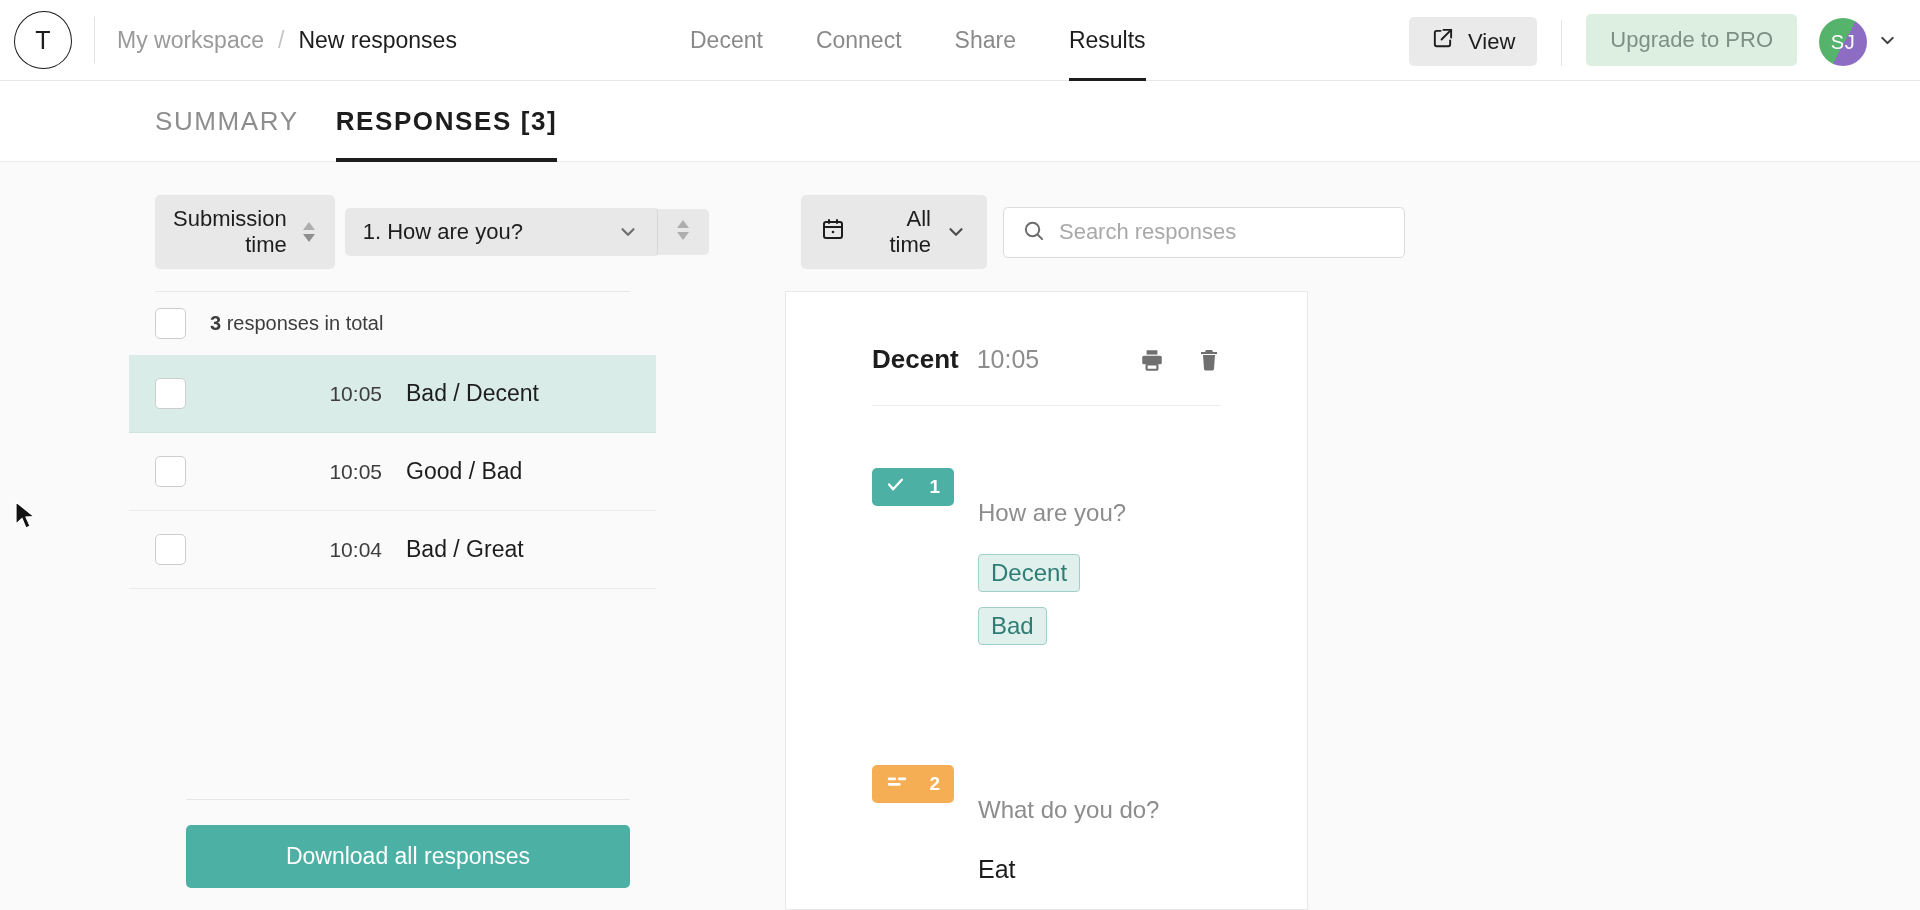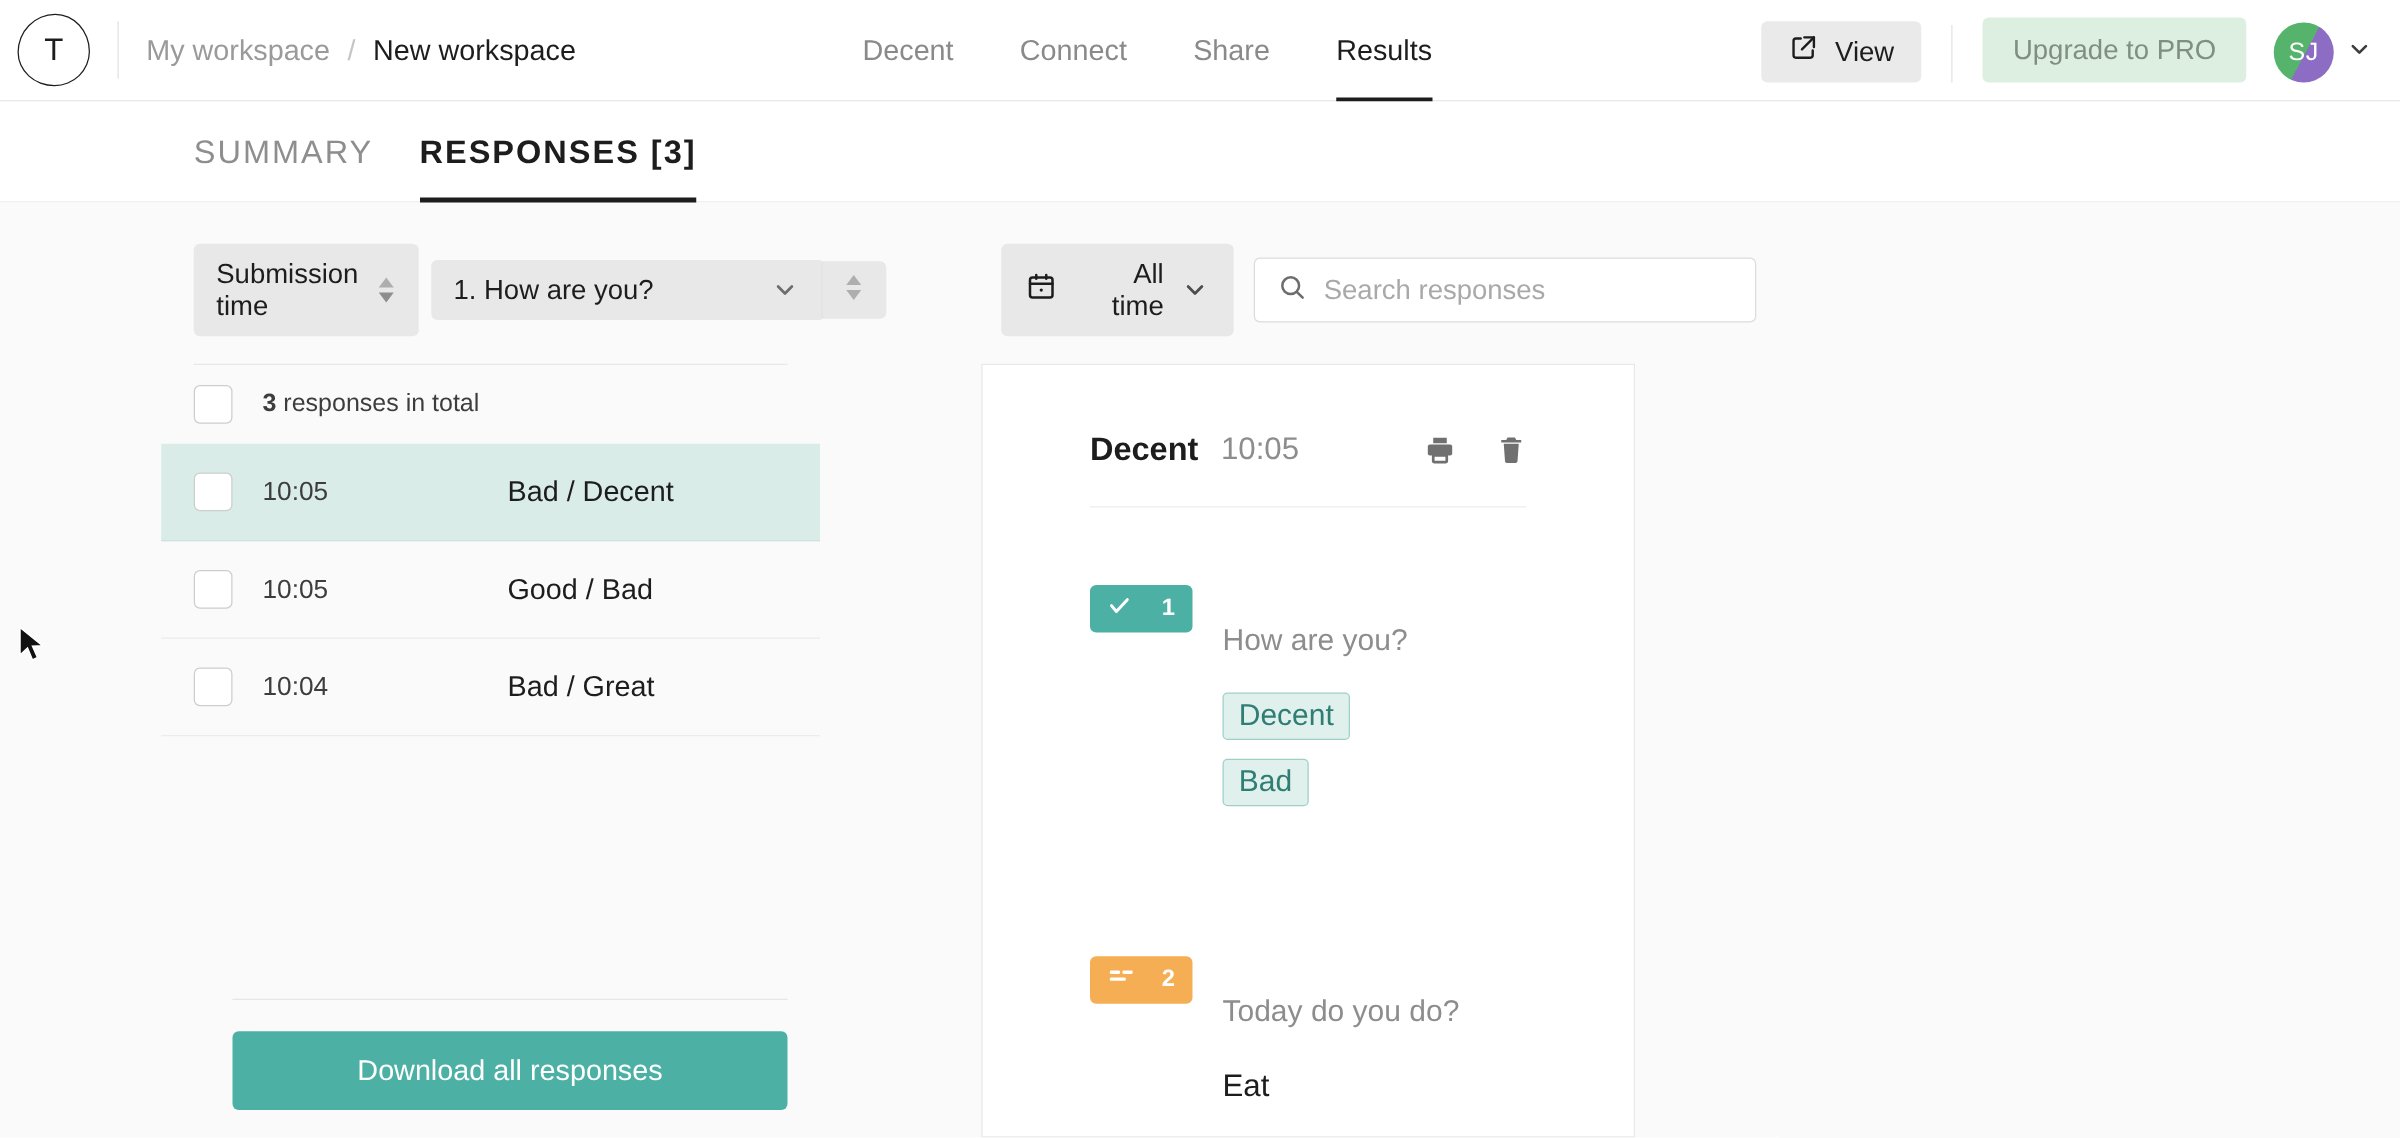--- a/index.html
+++ b/index.html
@@ -89,21 +89,21 @@
   .subtab.active { color: #1d1d1d; font-weight: bold; }
   .subtab.active::after {
     content: ""; position: absolute; left: 0; right: 0; bottom: 0;
     height: 4px; background: #1d1d1d;
   }
 
   
   .body { display: flex; height: 748px; background: #fafafa; }
 
   .leftcol { width: 785px; padding: 0 155px 0 155px; position: relative; }
-  .leftcol-inner { width: 100%; }
+  .leftcol-inner { width: 100%; text-align: right; }
 
   .filterrow {
     display: flex; align-items: center; gap: 10px;
     padding-top: 33px; padding-bottom: 22px;
   }
   .pill {
     background: #e8e8e8; border-radius: 5px;
     display: flex; align-items: center;
     font-size: 22px; color: #1d1d1d; cursor: pointer;
     padding: 11px 18px; border: none;
@@ -219,21 +219,21 @@
 <body>
 
 <div class="topbar">
   <div class="logo-wrap">
     <div class="logo">T</div>
   </div>
   <div class="vdiv"></div>
   <div class="breadcrumb">
     <span class="bc-workspace">My workspace</span>
     <span class="bc-sep">/</span>
-    <span class="bc-current">New workspace</span>
+    <span class="bc-current">New responses</span>
   </div>
 
   <div class="navtabs">
     <div class="navtab">Decent</div>
     <div class="navtab">Connect</div>
     <div class="navtab">Share</div>
     <div class="navtab active">Results</div>
   </div>
 
   <div class="topright">
@@ -408,21 +408,21 @@
             <span>
               <svg width="22" height="18" viewBox="0 0 24 18" fill="#fff">
                   <rect x="2" y="4" width="9" height="3" rx="1.2"></rect>
                   <rect x="13" y="4" width="9" height="3" rx="1.2"></rect>
                   <rect x="2" y="10" width="14" height="3" rx="1.2"></rect>
                 </svg>
             </span>
             <span>2</span>
           </div>
           <div class="qcontent">
-            <div class="qtitle">Today do you do?</div>
+            <div class="qtitle">What do you do?</div>
             <div class="answer-text">Eat</div>
           </div>
         </div>
       </div>
     </div>
   </div>
 </div>
 
 <div class="cursor">
   <svg width="24" height="32" viewBox="0 0 24 32">

